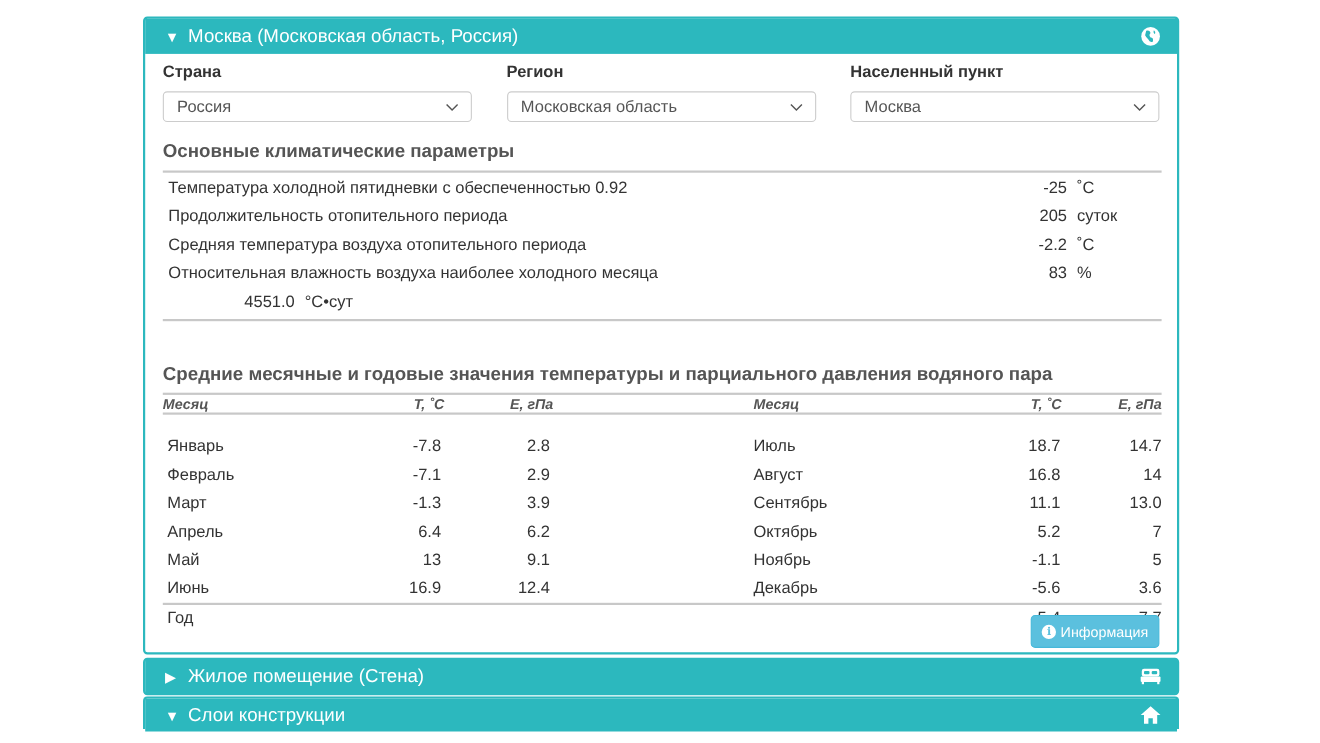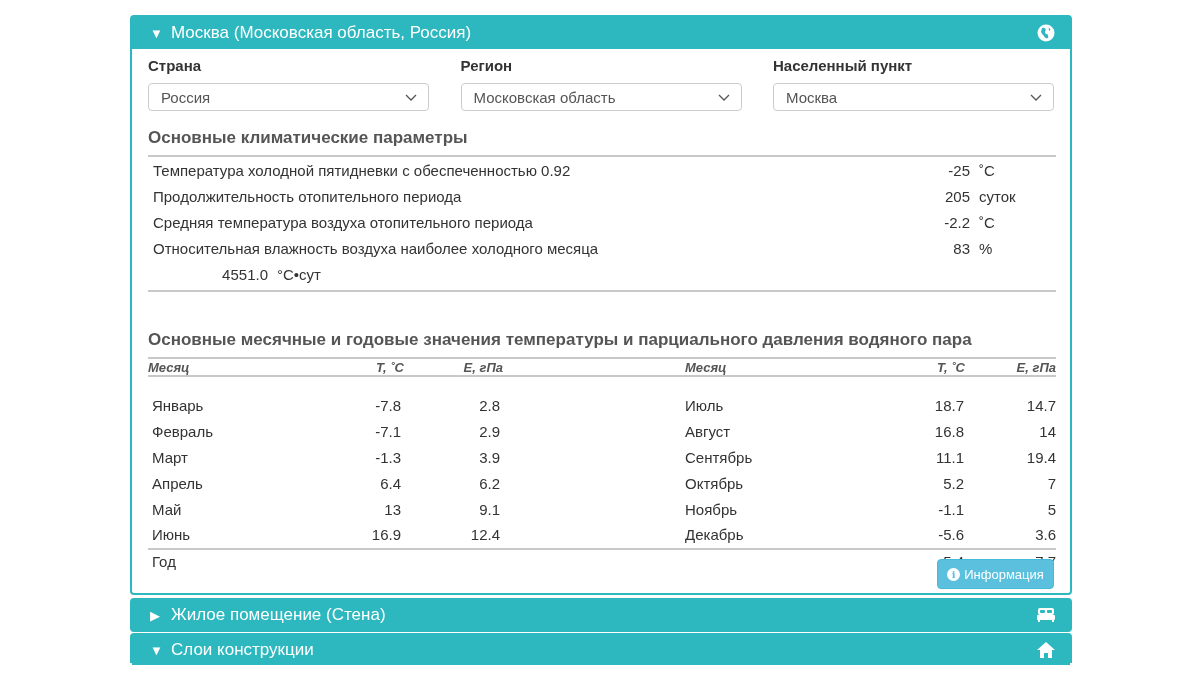--- a/index.html
+++ b/index.html
@@ -127,21 +127,21 @@
       <span class="pl">Относительная влажность воздуха наиболее холодного месяца</span>
       <span class="pv">83</span>
       <span class="pu">%</span>
     </div>
     <div class="prow">
       <span class="pv">4551.0</span>
       <span class="pu">°C•сут</span>
     </div>
   </div>
 
-  <div class="section-title st2">Основные месячные и годовые значения температуры и парциального давления водяного пара</div>
+  <div class="section-title st2">Средние месячные и годовые значения температуры и парциального давления водяного пара</div>
 
   <div class="mtable">
     <div class="mhead">
       <span class="c-m">Месяц</span>
       <span class="c-t">T, ˚C</span>
       <span class="c-e">E, гПа</span>
       <span class="c-gap"></span>
       <span class="c-m2">Месяц</span>
       <span class="c-t2">T, ˚C</span>
       <span class="c-e2">E, гПа</span>
@@ -165,21 +165,21 @@
         <span class="c-t2">16.8</span>
         <span class="c-e2">14</span>
       </div>
       <div class="mrow">
         <span class="c-m">Март</span>
         <span class="c-t">-1.3</span>
         <span class="c-e">3.9</span>
         <span class="c-gap"></span>
         <span class="c-m2">Сентябрь</span>
         <span class="c-t2">11.1</span>
-        <span class="c-e2">19.4</span>
+        <span class="c-e2">13.0</span>
       </div>
       <div class="mrow">
         <span class="c-m">Апрель</span>
         <span class="c-t">6.4</span>
         <span class="c-e">6.2</span>
         <span class="c-gap"></span>
         <span class="c-m2">Октябрь</span>
         <span class="c-t2">5.2</span>
         <span class="c-e2">7</span>
       </div>

